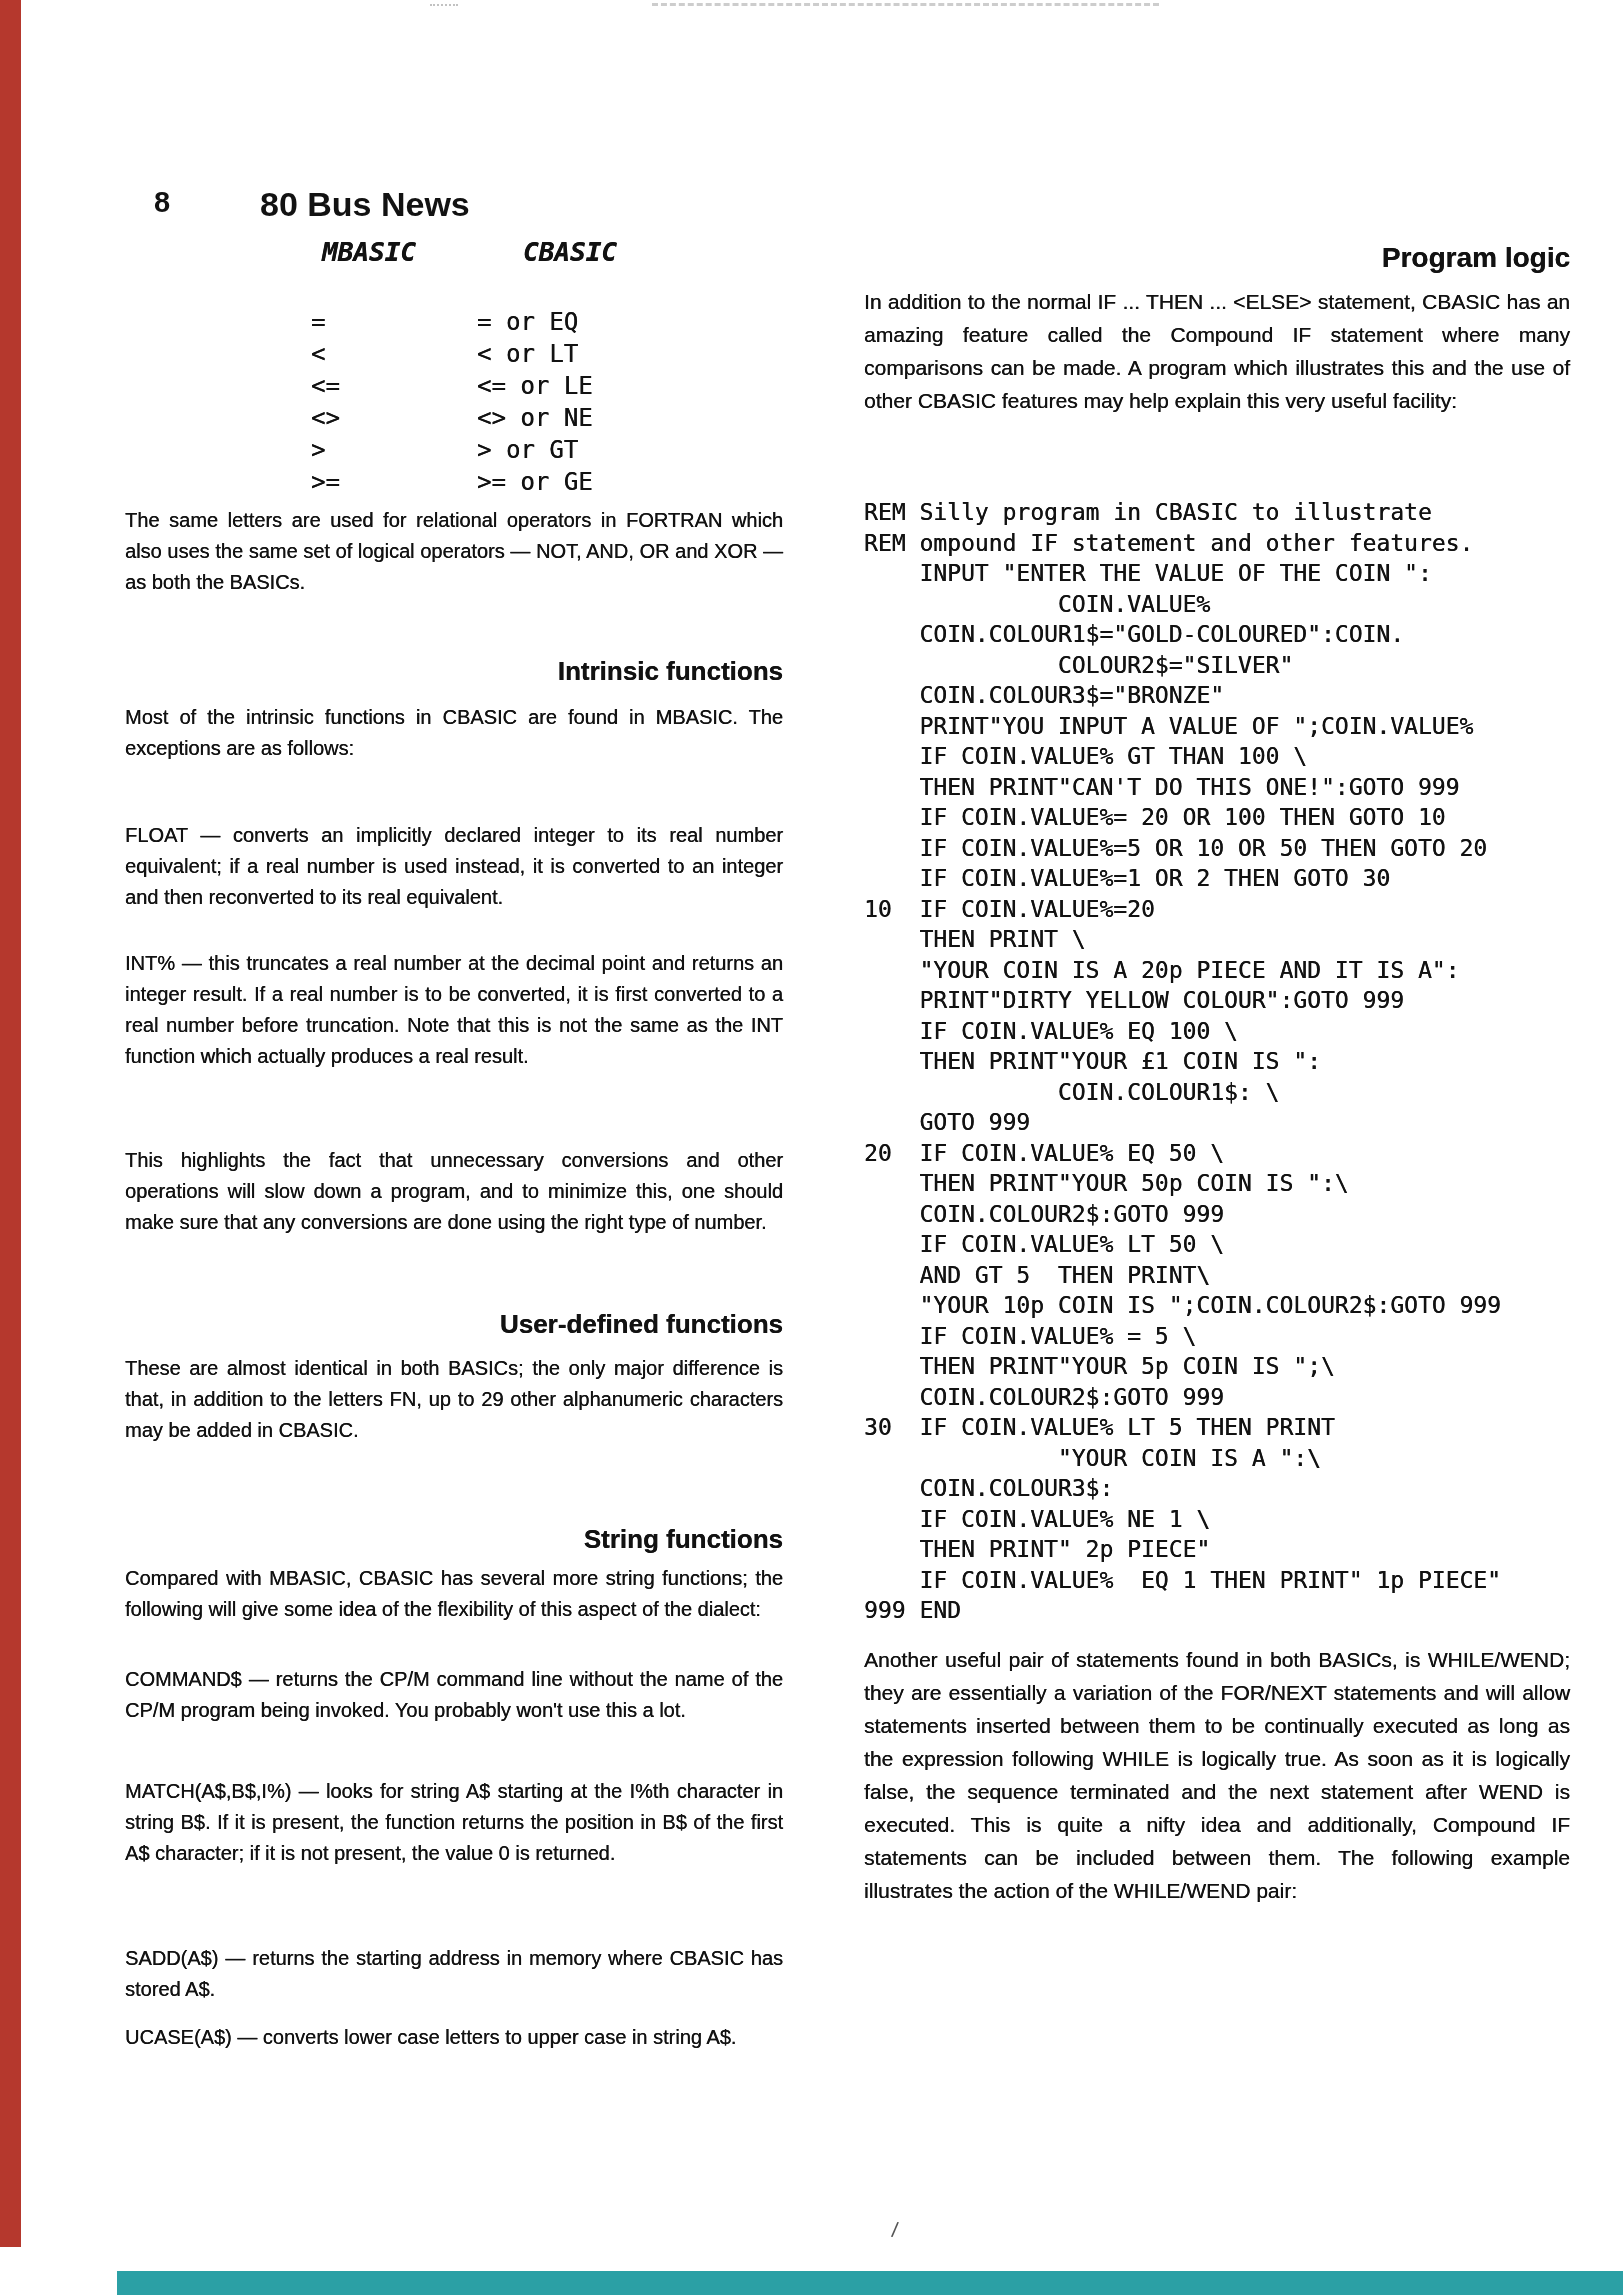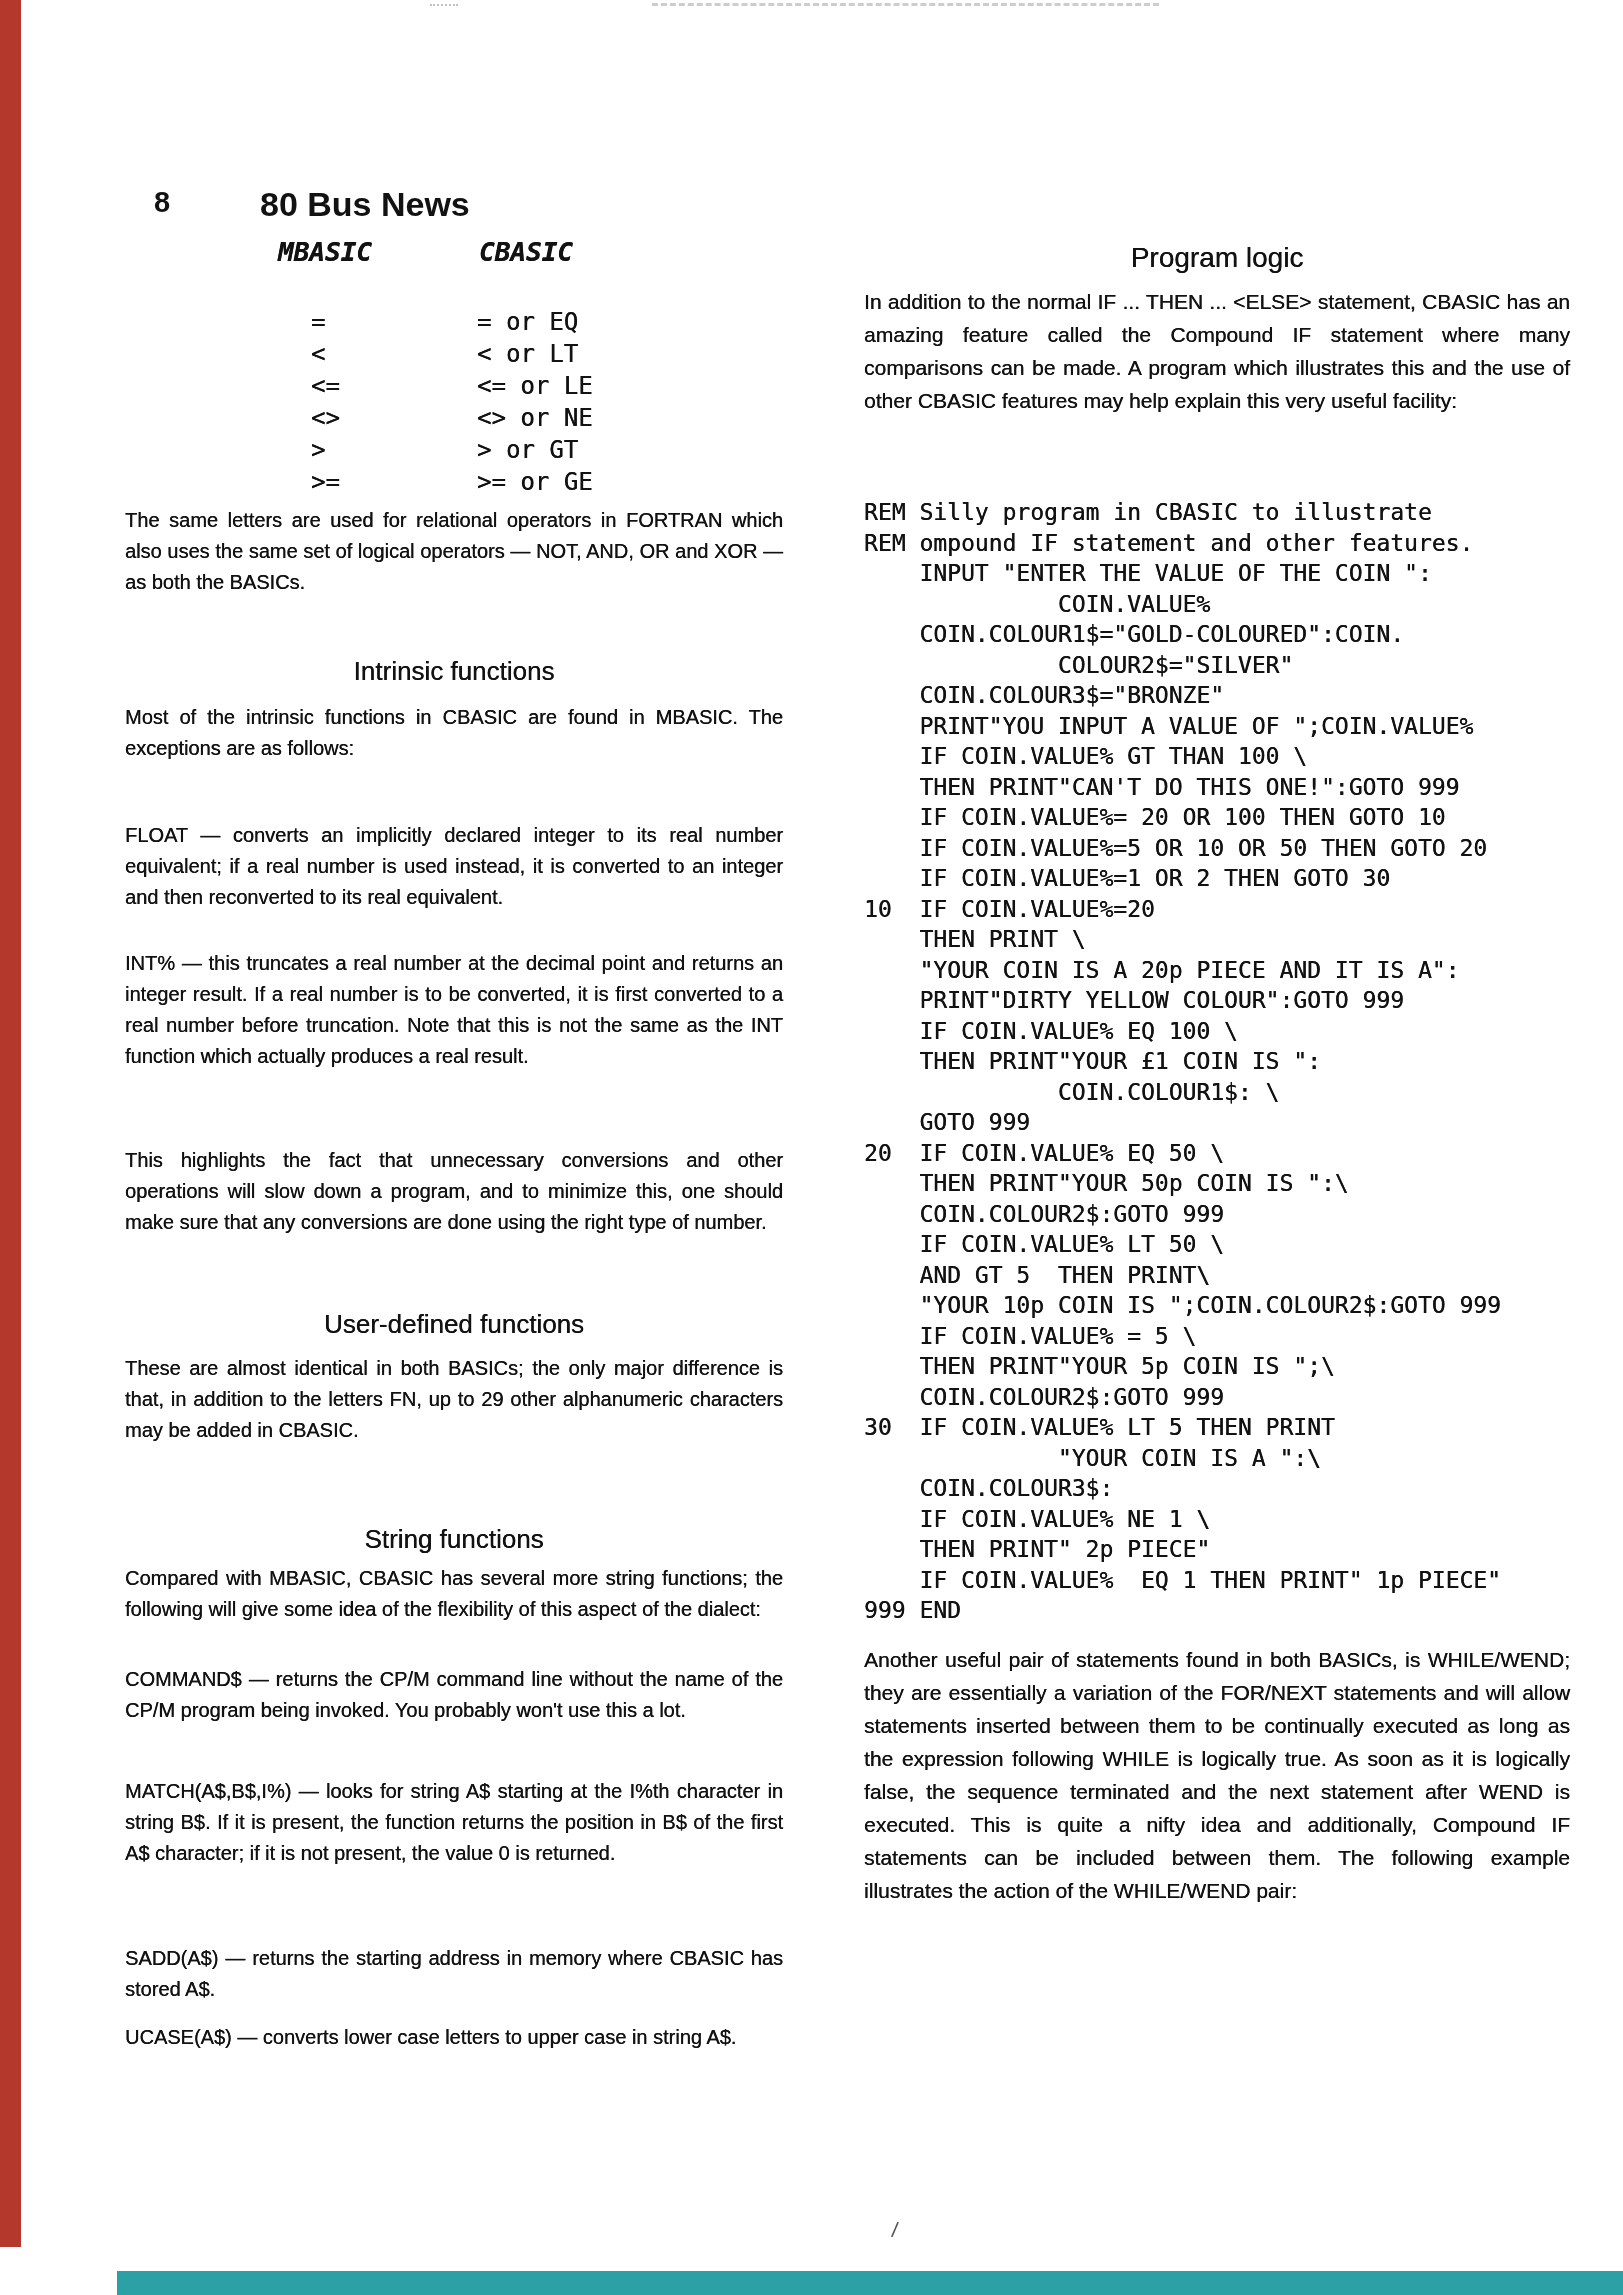--- a/index.html
+++ b/index.html
@@ -13,23 +13,23 @@
     position:absolute;left:652px;top:2.8px;width:507px;height:0;
     border-top:3.5px dashed #b9b9b9;opacity:.7;
   }
   .top-artifact2{position:absolute;left:430px;top:4.2px;width:28px;height:0;border-top:2.8px dotted #c2c2c2;}
   .pageno{position:absolute;left:154px;top:186px;font-size:29px;font-weight:bold;letter-spacing:0.7px;}
   .masthead{position:absolute;left:260px;top:185px;font-size:34px;font-weight:bold;letter-spacing:0px;}
   
   .blk{position:absolute;text-shadow:0.3px 0.2px 0 #151515;}
   .lcol{left:125px;width:658px;font-size:20px;line-height:31px;text-align:justify;}
   .rcol{left:864px;width:706px;font-size:21px;line-height:33px;text-align:justify;}
-  .head{font-weight:normal;text-align:center;font-size:26px;}
+  .head{font-weight:bold;text-align:right;font-size:26px;}
   .tbl-hdr{position:absolute;font-family:"DejaVu Sans Mono","Liberation Mono",monospace;
-    font-style:italic;font-size:26px;font-weight:bold;text-shadow:0.3px 0 0 #151515;}
+    font-style:italic;font-size:26px;font-weight:bold;text-shadow:0.3px 0 0 #151515;margin-left:44px;}
   .op-row{position:absolute;font-family:"DejaVu Sans Mono","Liberation Mono",monospace;
     font-size:24px;text-shadow:0.3px 0 0 #151515;}
   .code{
     position:absolute;left:864px;top:497px;width:736px;
     font-family:"DejaVu Sans Mono","Liberation Mono",monospace;
     font-size:23px;line-height:30.5px;white-space:pre;text-shadow:0.3px 0.2px 0 #151515;
   }
   .stray{position:absolute;left:892px;top:2218px;font-size:21px;color:#555;transform:rotate(8deg);}
 </style>
 </head>

